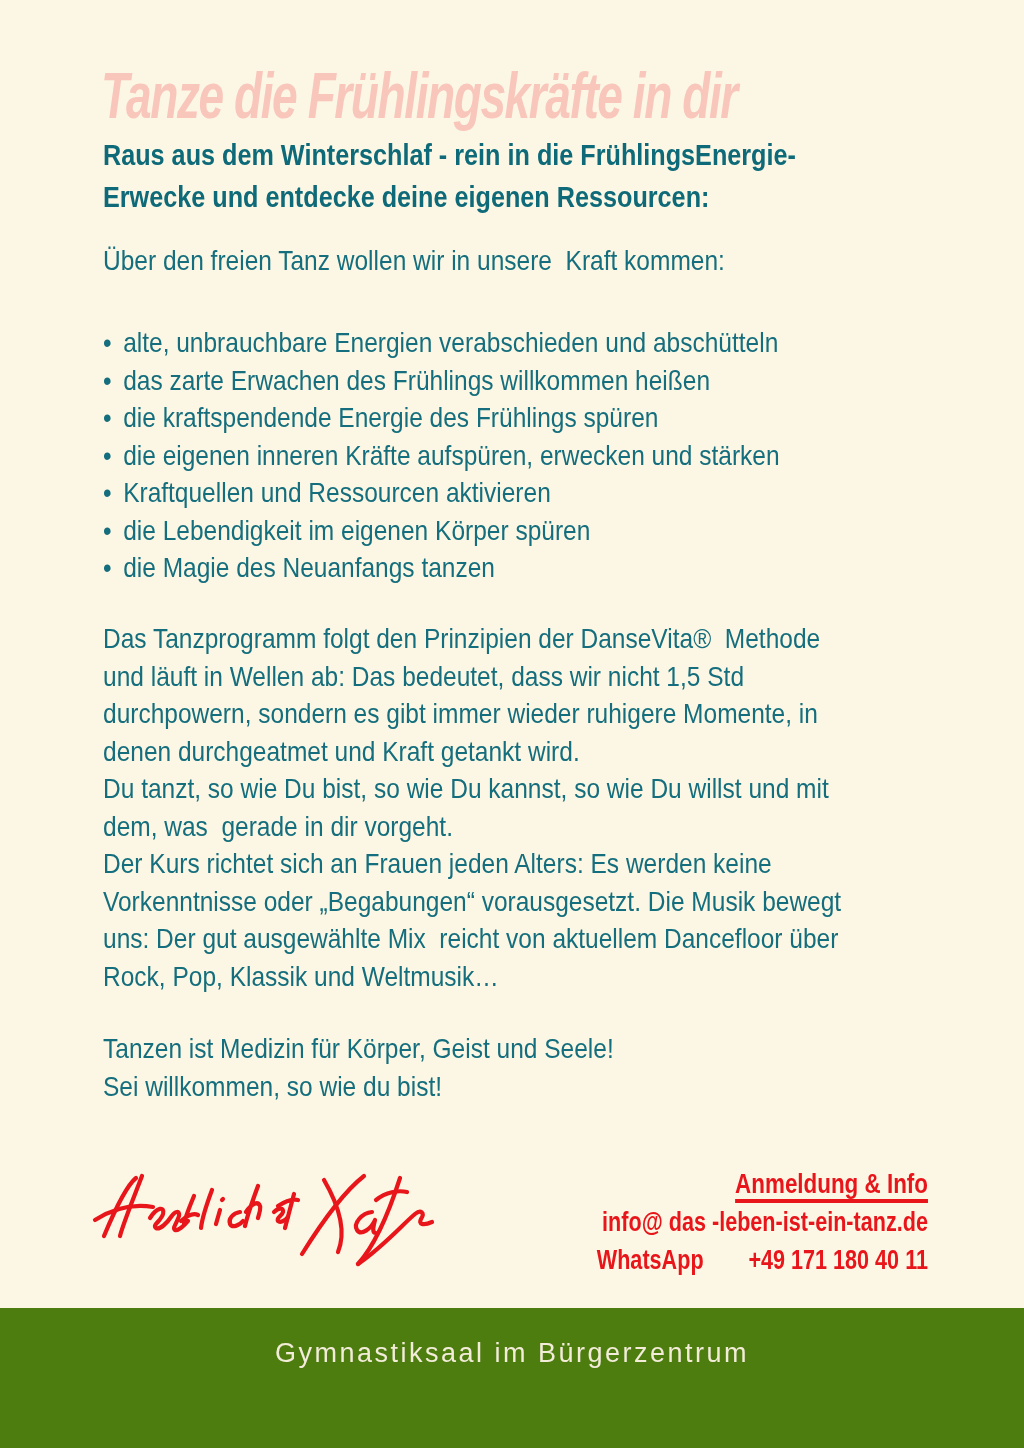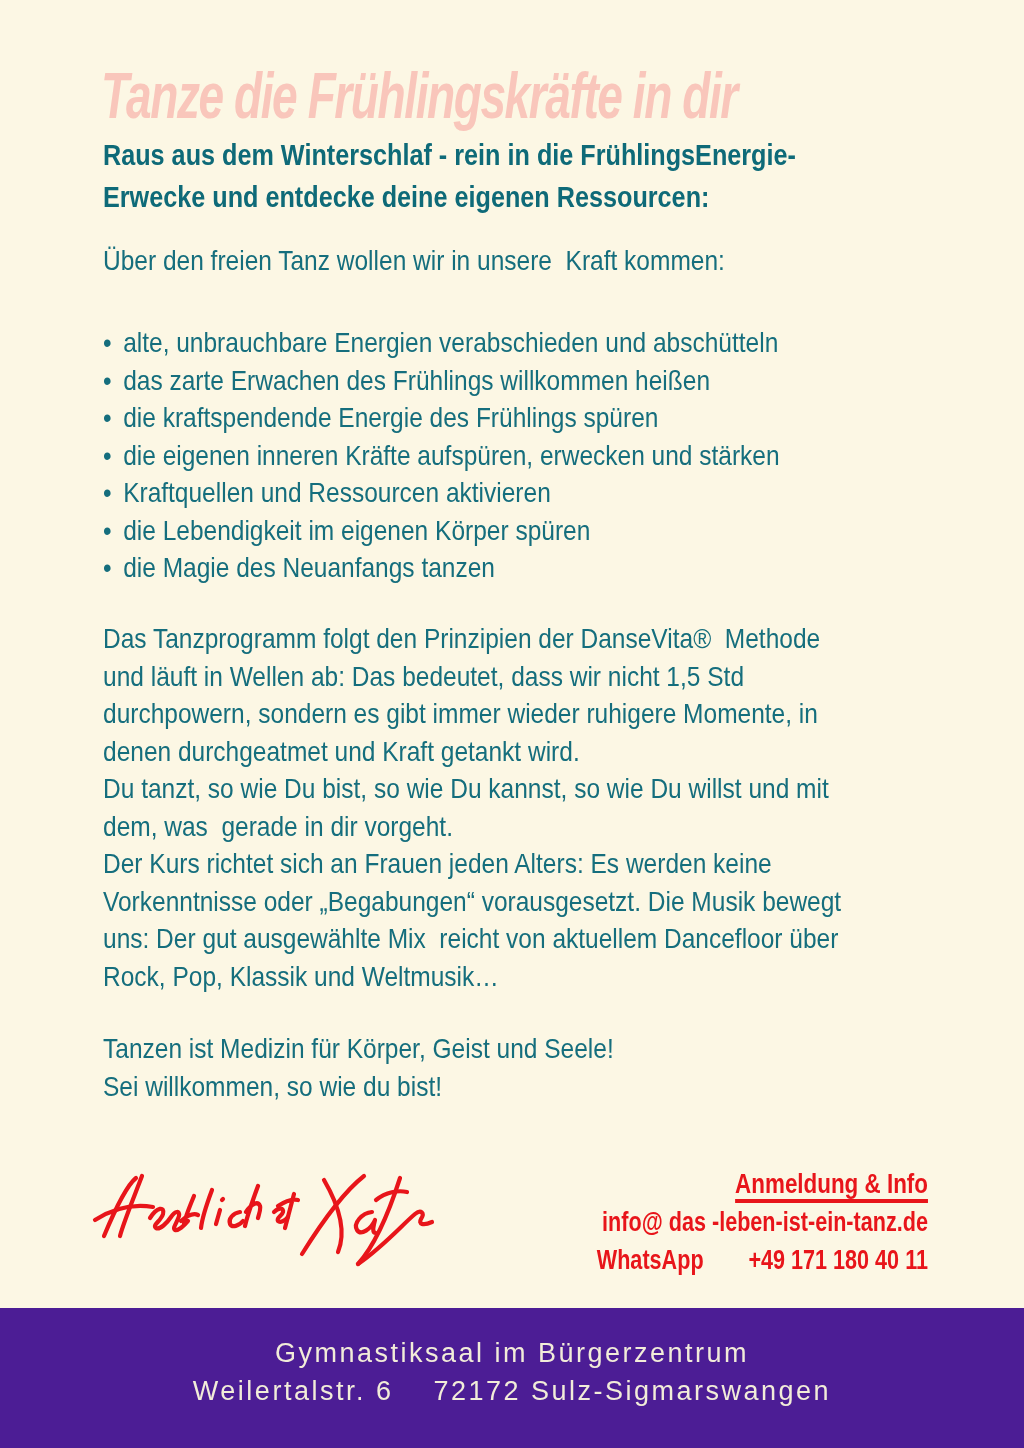--- a/index.html
+++ b/index.html
@@ -67,21 +67,21 @@
     text-decoration:underline;
     text-decoration-thickness:4px;
     text-underline-offset:6px;
     font-size:28px;
   }
   .contact .wa-row{display:flex;justify-content:flex-end;gap:56px;}
 
   
   .footer-bar{
     left:0;top:1308px;width:1024px;height:140px;
-    background:#4c1d95;
+    background:#4d7c0f;
     color:#f2ecd9;
     text-align:center;
     font-size:27px;line-height:38px;
     letter-spacing:2.5px;
     padding-top:26px;box-sizing:border-box;
   }
 </style>
 </head>
 <body>
 
@@ -176,16 +176,15 @@
     <div class="line heading">Anmeldung &amp; Info</div>
     <div class="line">info@ das -leben-ist-ein-tanz.de</div>
     <div class="wa-row">
       <span class="line">WhatsApp</span>
       <span class="line">+49 171 180 40 11</span>
     </div>
   </div>
 
   <div class="abs footer-bar">
     <div class="line">Gymnastiksaal im Bürgerzentrum</div>
-    <div class="line">Weilertalstr. 6    72172 Sulz-Sigmarswangen</div>
   </div>
 
 </div>
 
 </body></html>

